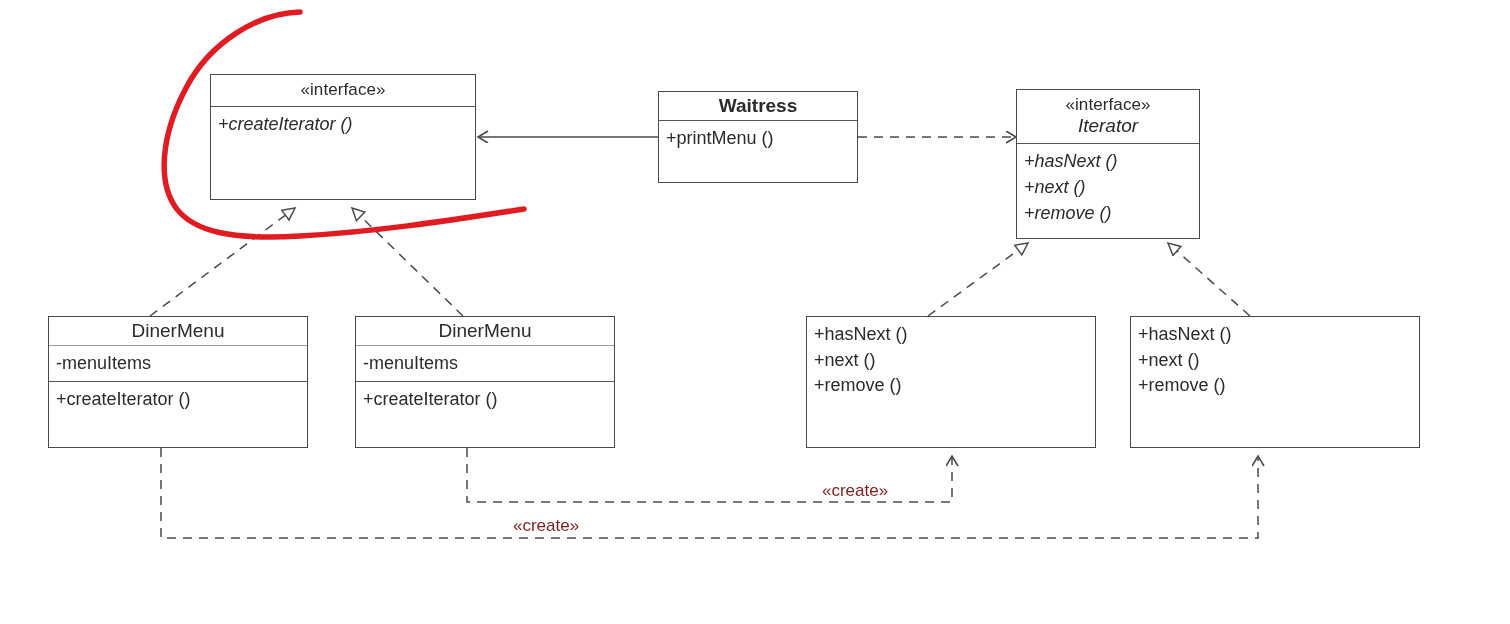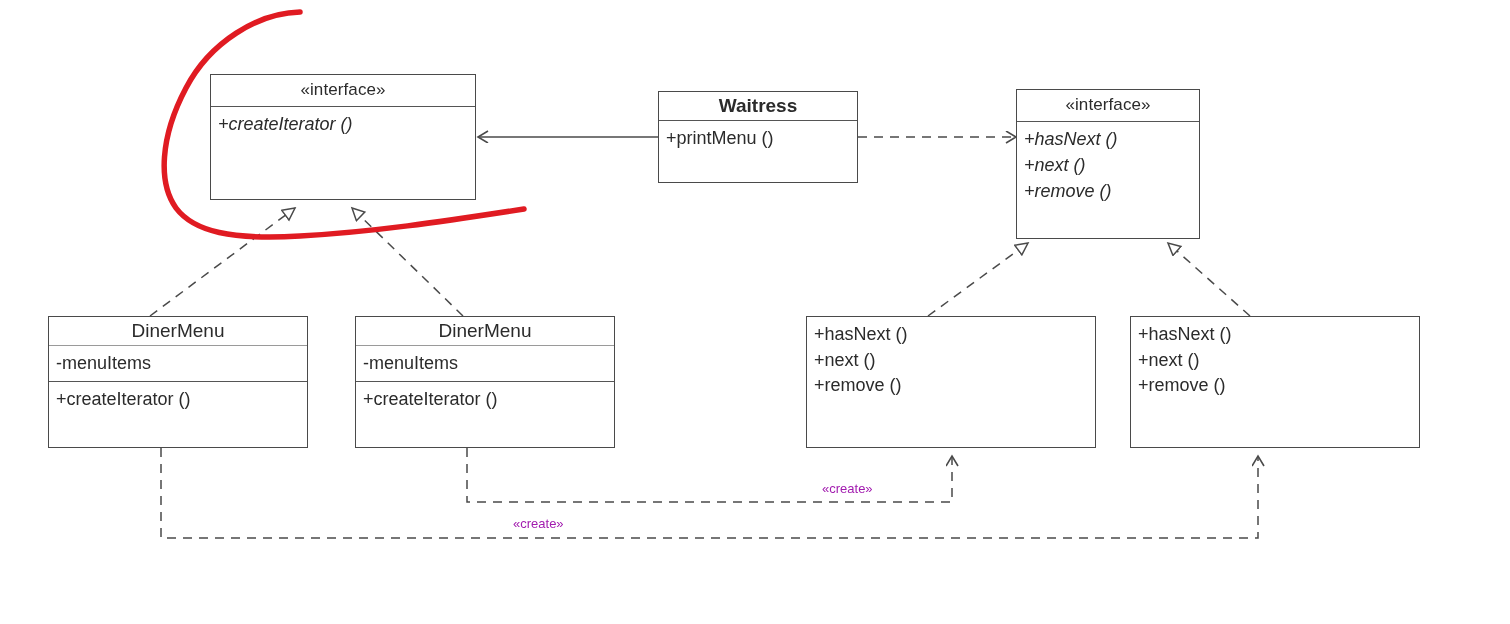--- a/index.html
+++ b/index.html
@@ -54,22 +54,22 @@
     padding: 5px 7px 4px 7px;
     color: #2b2b2b;
     font-size: 18px;
     line-height: 1.43;
   }
   .uml-sec.div-top { border-top: 1.5px solid #555555; }
   .uml-sec .m { display: block; white-space: pre; }
   .uml-sec .m.italic { font-style: italic; }
   .edge-label {
     position: absolute;
-    font-size: 13px;
-    color: #a21caf;
+    font-size: 17px;
+    color: #7f1d1d;
     z-index: 6;
     white-space: nowrap;
   }
 </style>
 </head>
 <body>
 
 <div id="canvas">
 
   <svg id="edges" viewBox="0 0 1510 624">
@@ -146,20 +146,21 @@
       <span class="cname">Waitress</span>
     </div>
     <div class="uml-sec">
       <span class="m">+printMenu ()</span>
     </div>
   </div>
 
   <div class="uml-box" style="left:1016px; top:89px; width:184px; height:150px;">
     <div class="uml-head">
       <span class="stereo">«interface»</span>
+      <span class="cname italic">Iterator</span>
     </div>
     <div class="uml-sec">
       <span class="m italic">+hasNext ()</span>
       <span class="m italic">+next ()</span>
       <span class="m italic">+remove ()</span>
     </div>
   </div>
 
   <div class="uml-box" style="left:48px; top:316px; width:260px; height:132px;">
     <div class="uml-head" style="padding-top:3px; padding-bottom:3px; border-bottom-color:#9a9a9a; border-bottom-width:1px;">

